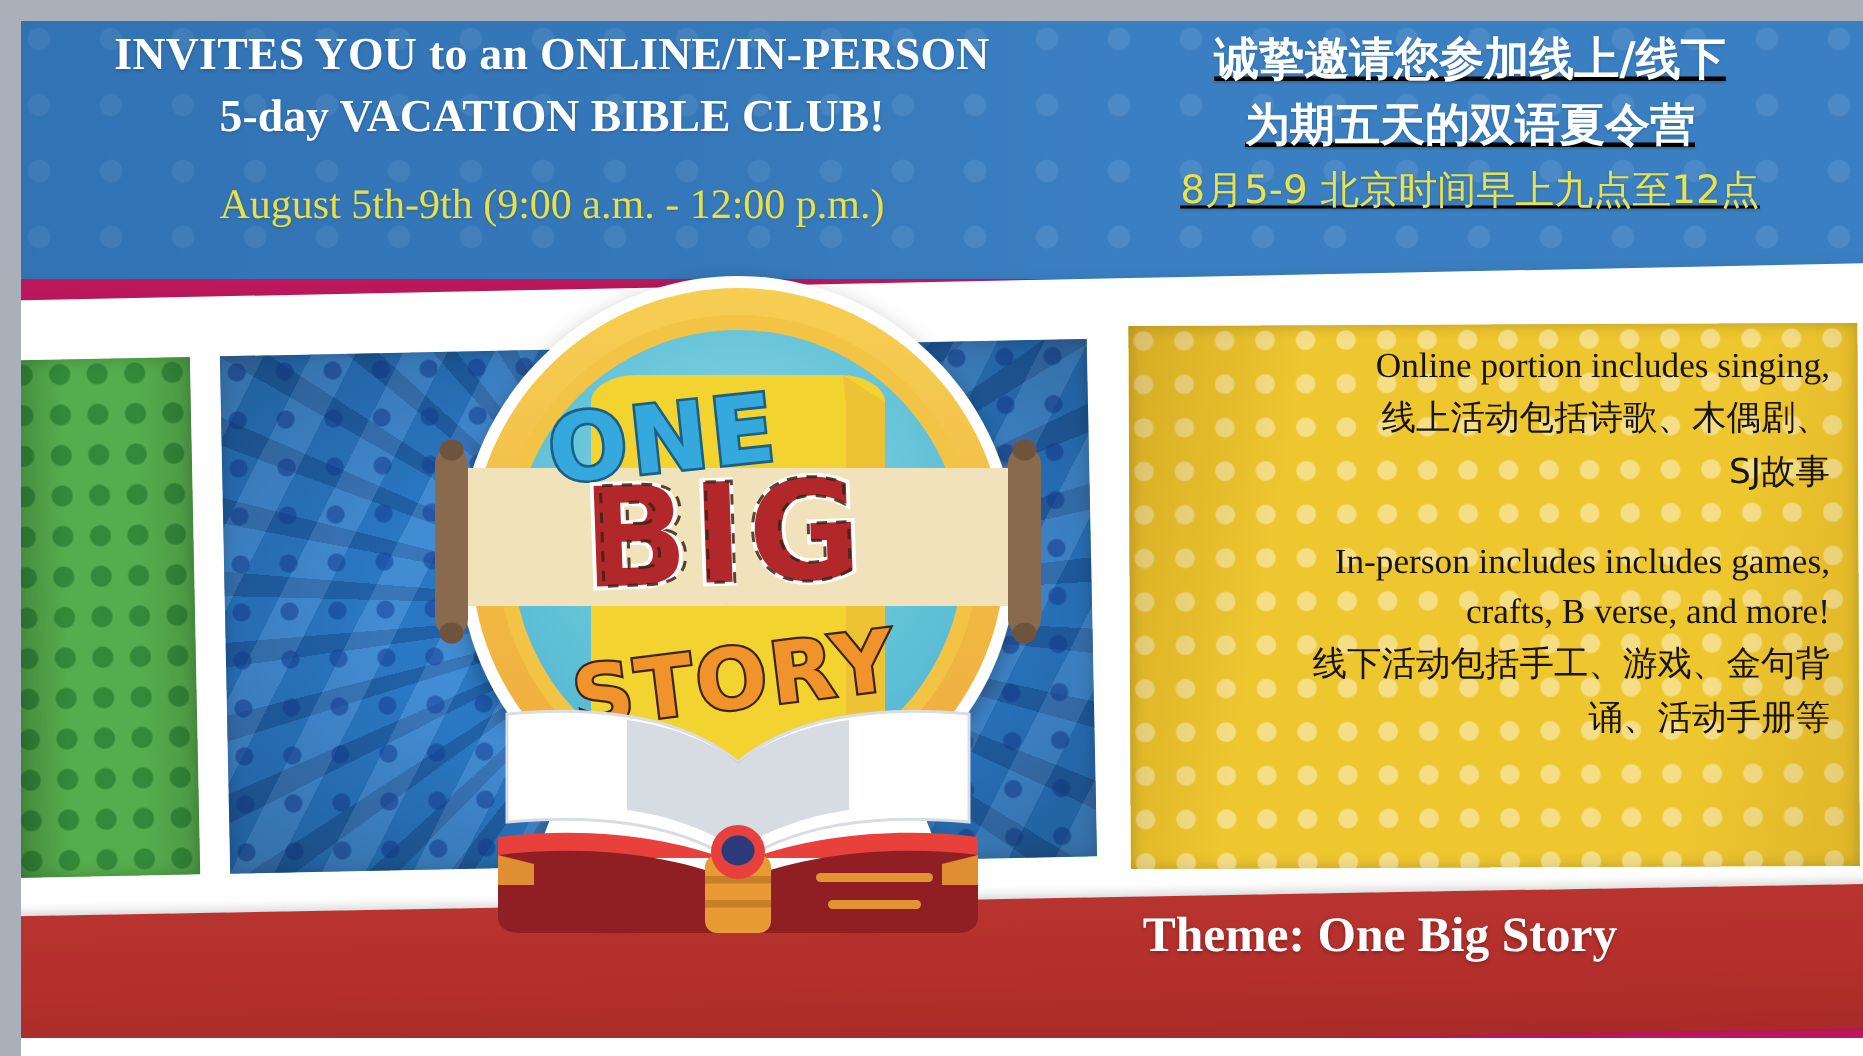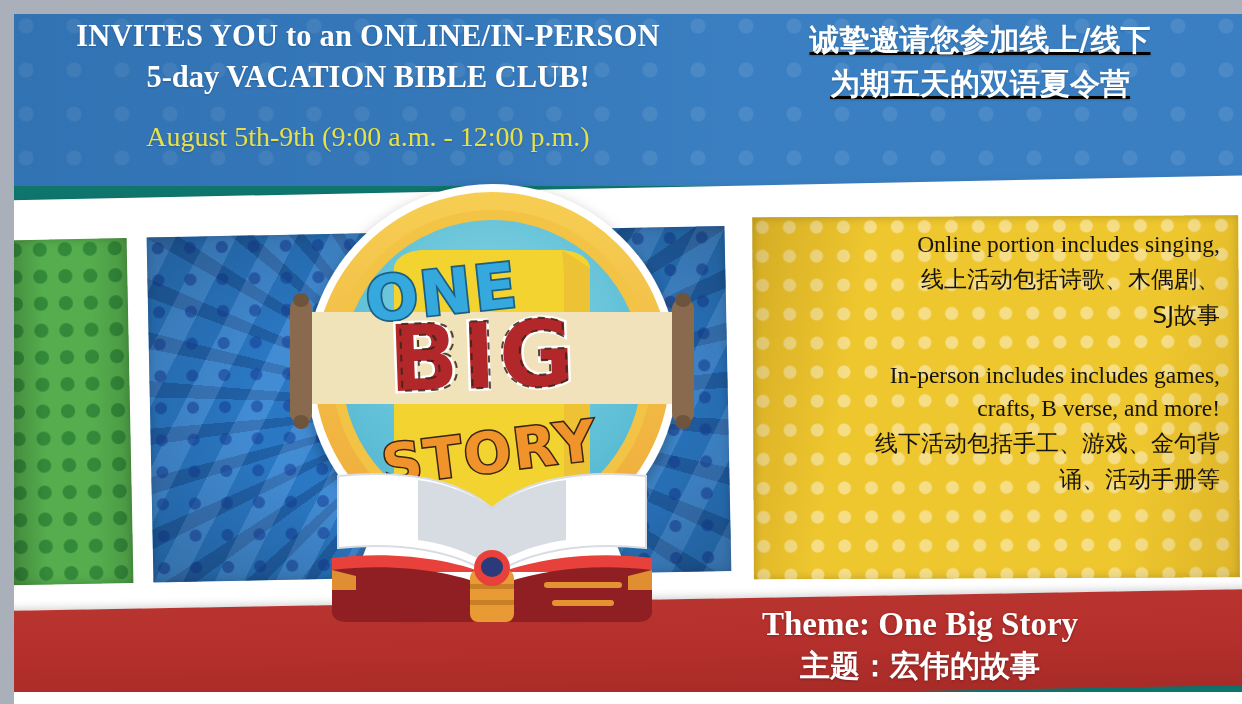--- a/index.html
+++ b/index.html
@@ -2,21 +2,21 @@
 <html><head>
 <meta charset="utf-8">
 <title>VBC Flyer</title>
 <style>
   html,body{margin:0;padding:0;}
   body{
     width:1242px;height:704px;overflow:hidden;
     background:#a9b0ba;
     font-family:"Liberation Serif", serif;
   }
-  #stage{position:relative;width:1242px;height:704px;overflow:hidden;background:#0f766e;}
+  #stage{position:relative;width:1242px;height:704px;overflow:hidden;background:#be185d;}
 
   
   .header-band{
     position:absolute;left:14px;top:14px;width:1228px;height:172px;
     background:#3a7fc1;
     overflow:hidden;
   }
   .header-band .dots{
     position:absolute;inset:0;
     background-image:radial-gradient(circle at 12px 12px, rgba(255,255,255,.085) 7px, rgba(255,255,255,0) 8px);
@@ -181,20 +181,21 @@
 
   <div class="hdr-en">
     <div class="l1">INVITES YOU to an ONLINE/IN-PERSON</div>
     <div class="l2">5-day VACATION BIBLE CLUB!</div>
     <div class="l3">August 5th-9th (9:00 a.m. - 12:00 p.m.)</div>
   </div>
 
   <div class="hdr-cn">
     <div class="c1">诚挚邀请您参加线上/线下</div>
     <div class="c2">为期五天的双语夏令营</div>
+    <div class="c3">8月5-9 北京时间早上九点至12点</div>
   </div>
 
   <div class="frame-sheet">
 
     <div class="panel panel-green">
       <div class="tex"></div>
       <div class="vig"></div>
     </div>
 
     <div class="panel panel-blue">
@@ -218,21 +219,20 @@
     <div class="gap"></div>
     <div class="en">In-person includes includes games,</div>
     <div class="en">crafts, B verse, and more!</div>
     <div class="cn">线下活动包括手工、游戏、金句背</div>
     <div class="cn">诵、活动手册等</div>
   </div>
 
   <div class="red-band"></div>
   <div class="red-text">
     <div class="t-en">Theme: One Big Story</div>
-    <div class="t-cn">主题：宏伟的故事</div>
   </div>
 
   <div class="badge">
     <svg viewBox="0 0 432 452" xmlns="http://www.w3.org/2000/svg">
       <defs>
         <radialGradient id="fieldG" cx="50%" cy="38%" r="72%">
           <stop offset="0%" stop-color="#8fd6e4"></stop>
           <stop offset="62%" stop-color="#63c2d8"></stop>
           <stop offset="100%" stop-color="#4fb4cf"></stop>
         </radialGradient>

